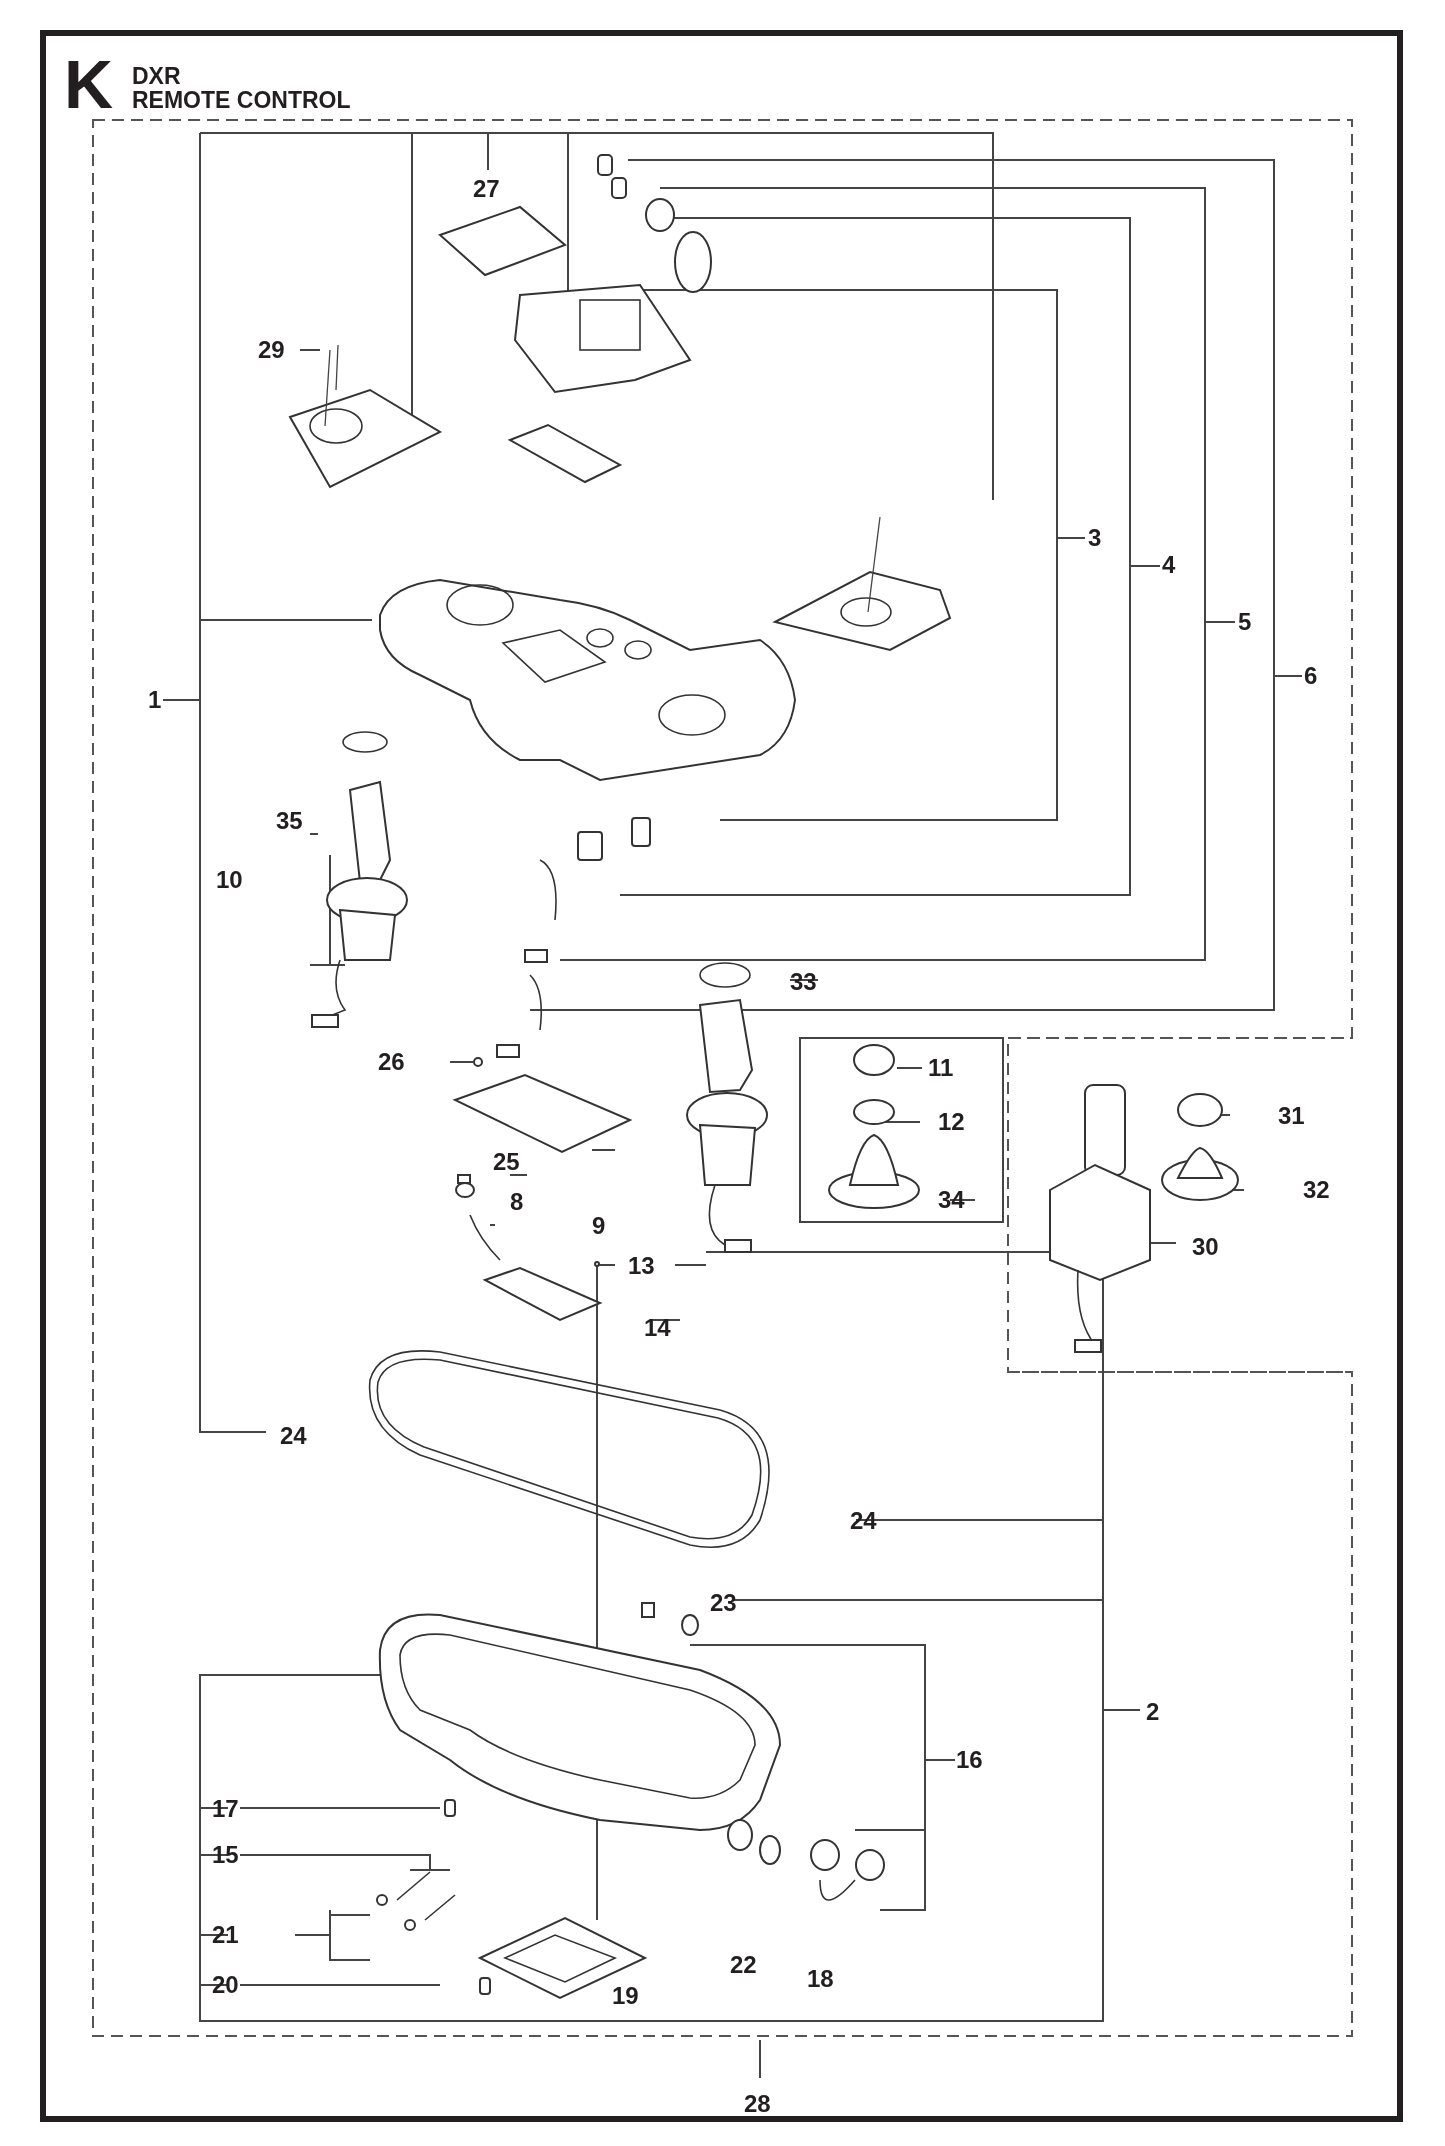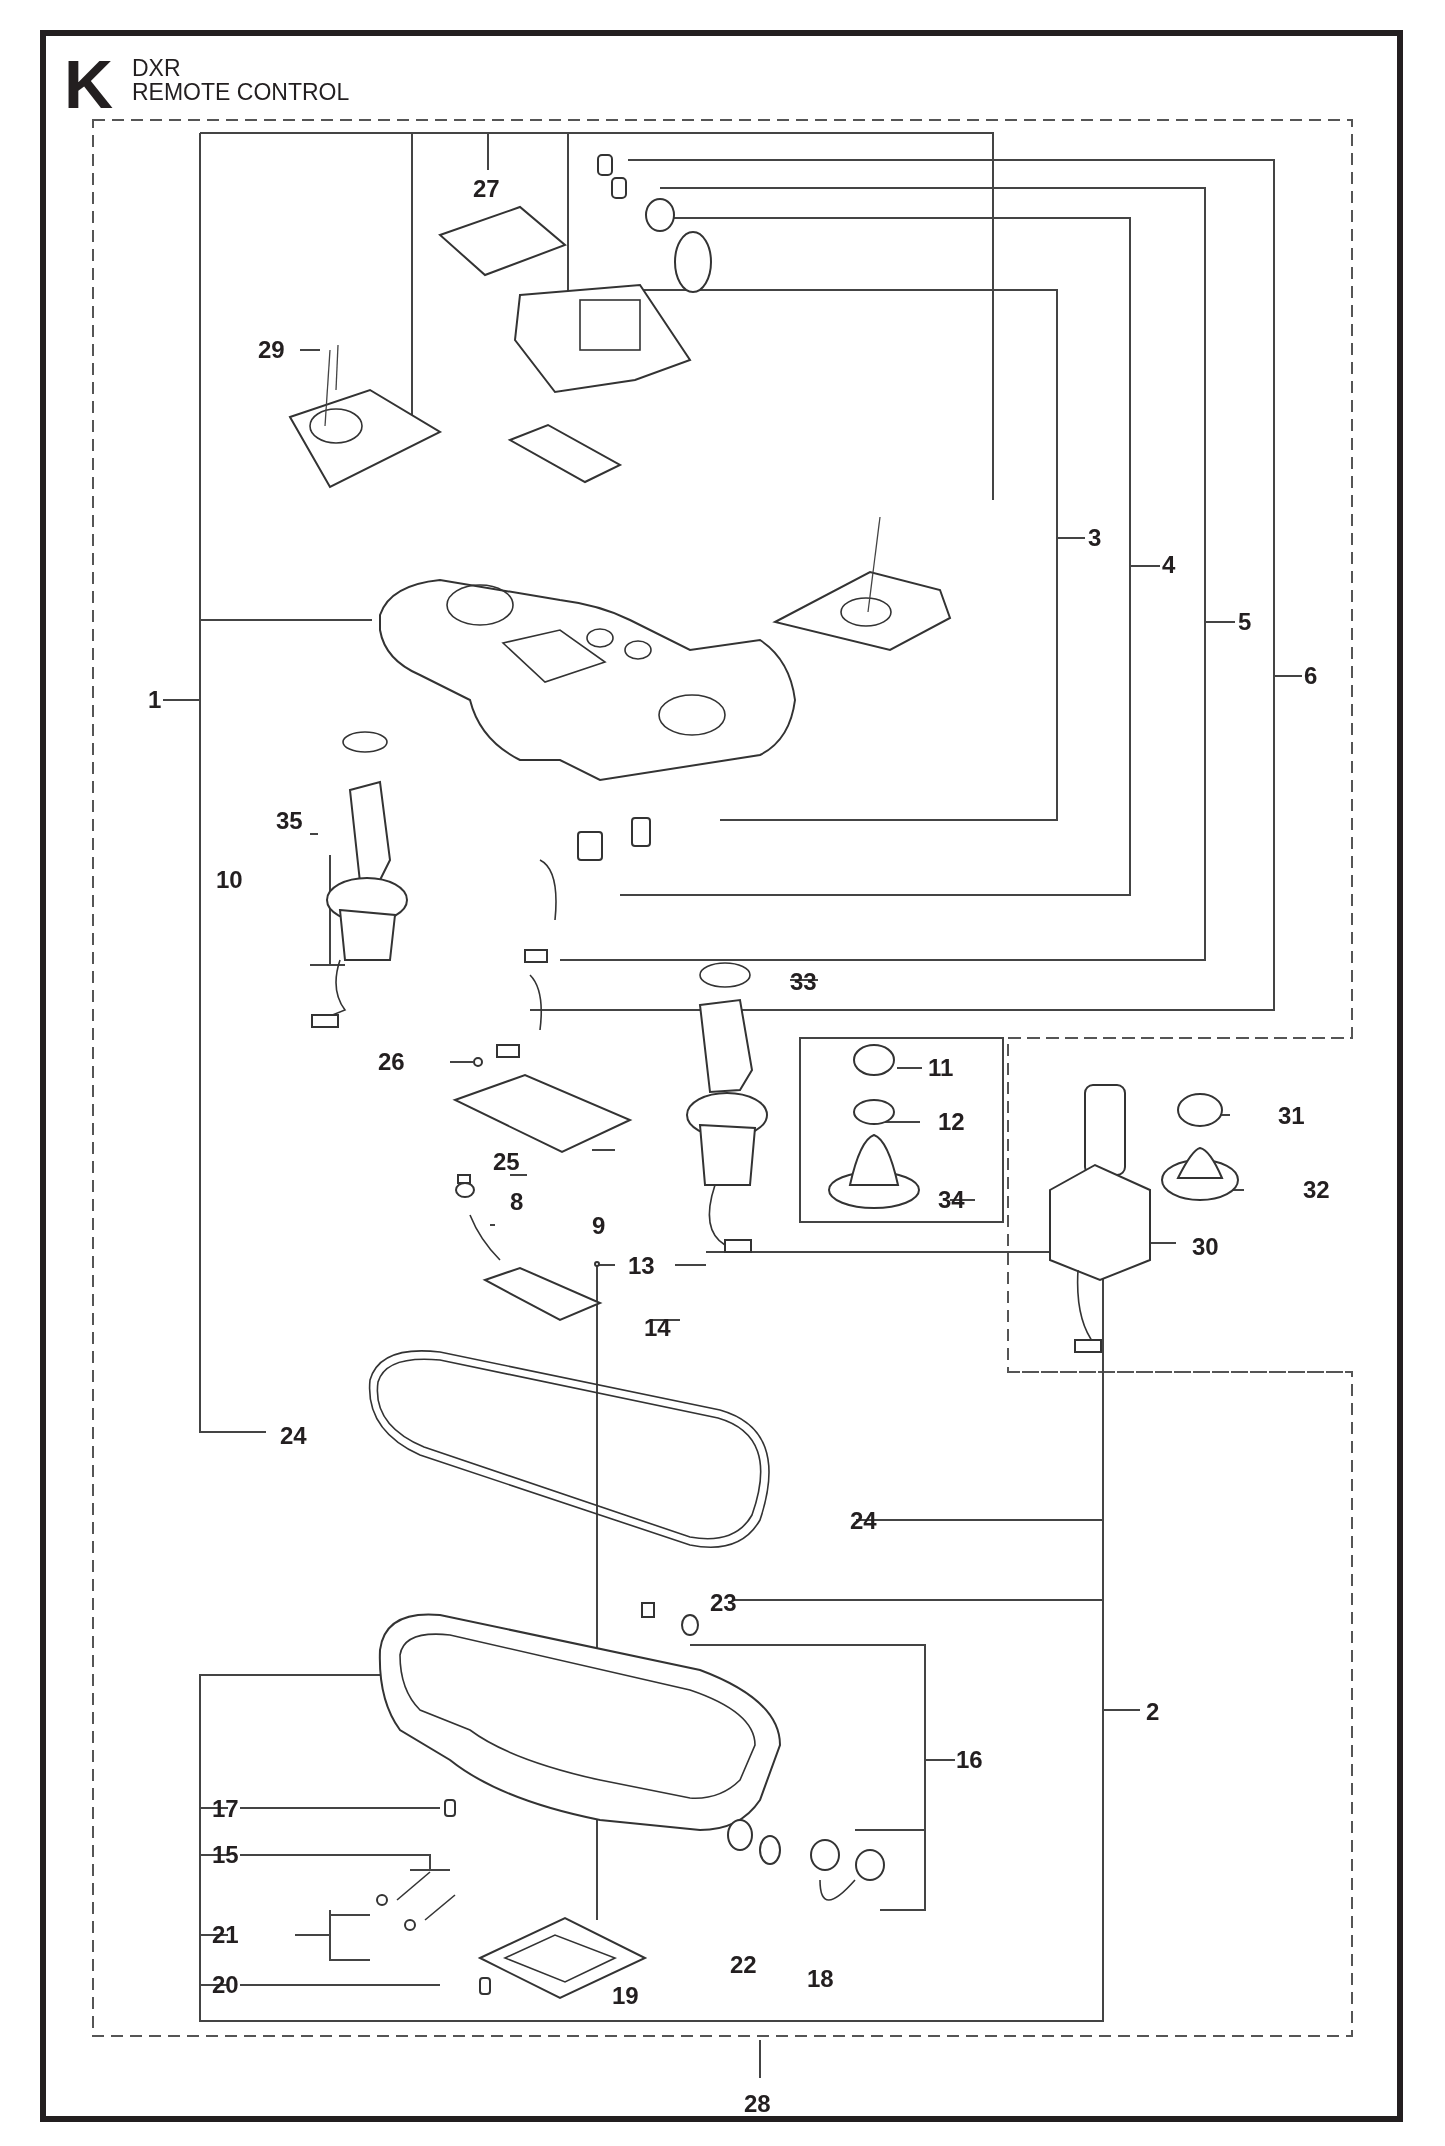--- a/index.html
+++ b/index.html
@@ -2,21 +2,21 @@
 <html><head>
 <meta charset="utf-8">
 <style>
   html, body { margin:0; padding:0; background:#ffffff; }
   body { width:1445px; height:2146px; position:relative; overflow:hidden;
          font-family:"Liberation Sans", "DejaVu Sans", sans-serif; color:#231f20; }
   #frame { position:absolute; left:40px; top:30px; width:1351px; height:2080px;
            border:6px solid #231f20; box-sizing:content-box; }
   #section-letter { position:absolute; left:64px; top:50px; font-size:68px; font-weight:bold;
                     line-height:1; letter-spacing:-2px; }
-  #title-block { position:absolute; left:132px; top:56px; font-size:23px; font-weight:normal; line-height:24px; }
+  #title-block { position:absolute; left:132px; top:64px; font-size:23px; font-weight:bold; line-height:24px; }
   #diagram { position:absolute; left:0; top:0; width:1445px; height:2146px; }
   .lbl { font-family:"Liberation Sans", sans-serif; font-weight:bold; font-size:24px; fill:#231f20; }
   .lead { stroke:#444; stroke-width:2; fill:none; }
   .dash { stroke:#555; stroke-width:2; stroke-dasharray:12 7; fill:none; }
   .part { stroke:#333; stroke-width:2; fill:#fff; }
   .partf { stroke:#333; stroke-width:1.6; fill:none; }
   .thin { stroke:#444; stroke-width:1.3; fill:none; }
 </style>
 </head>
 <body>

